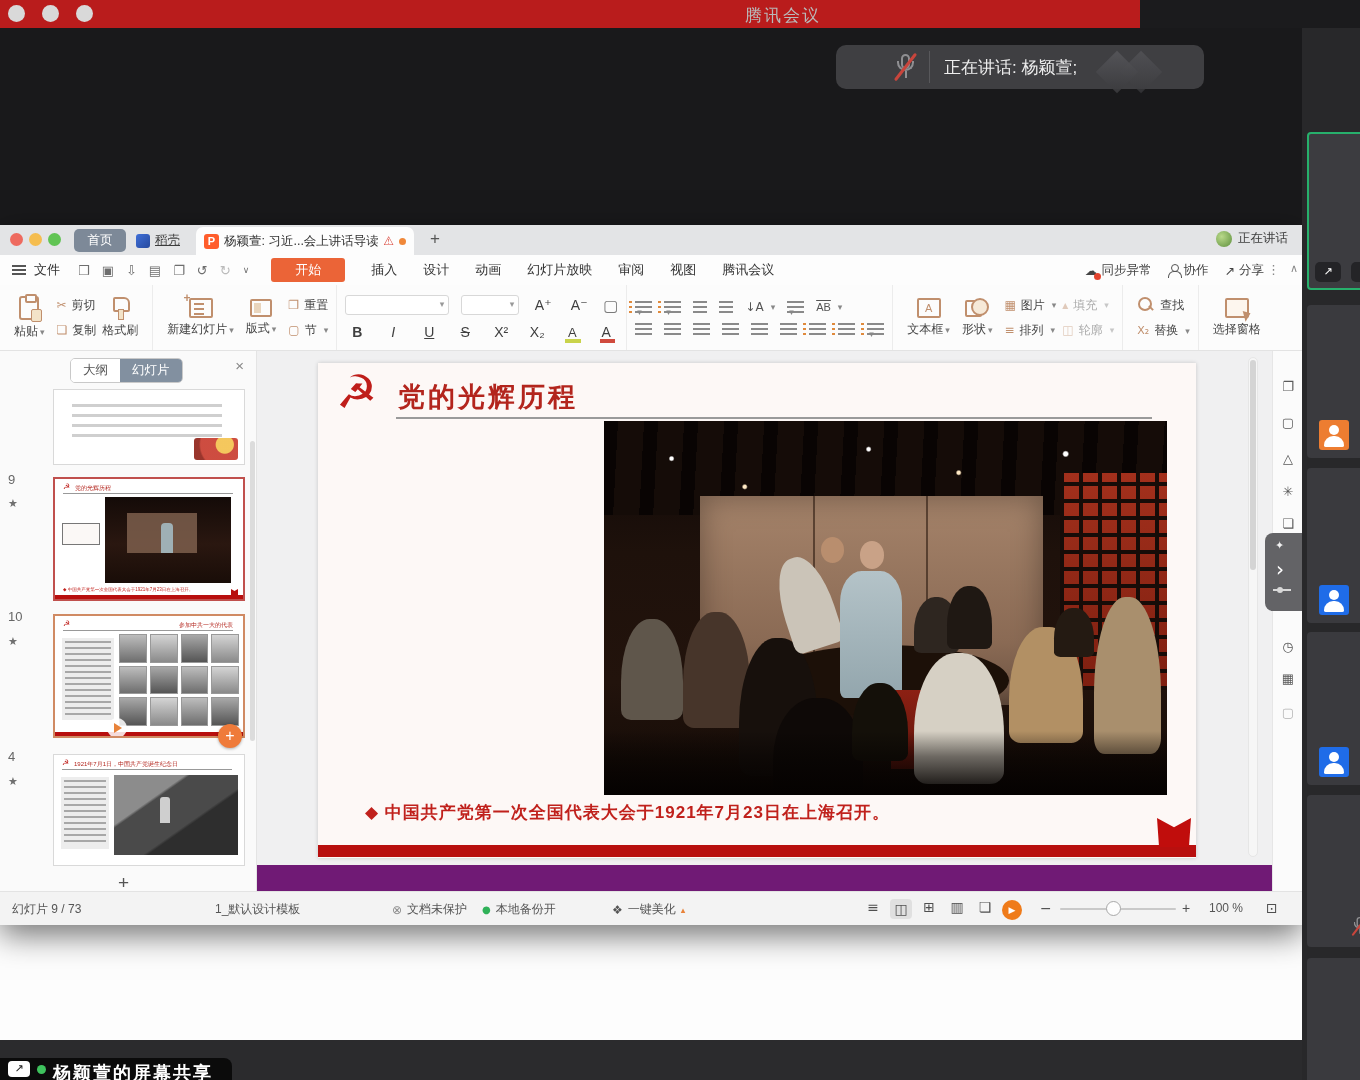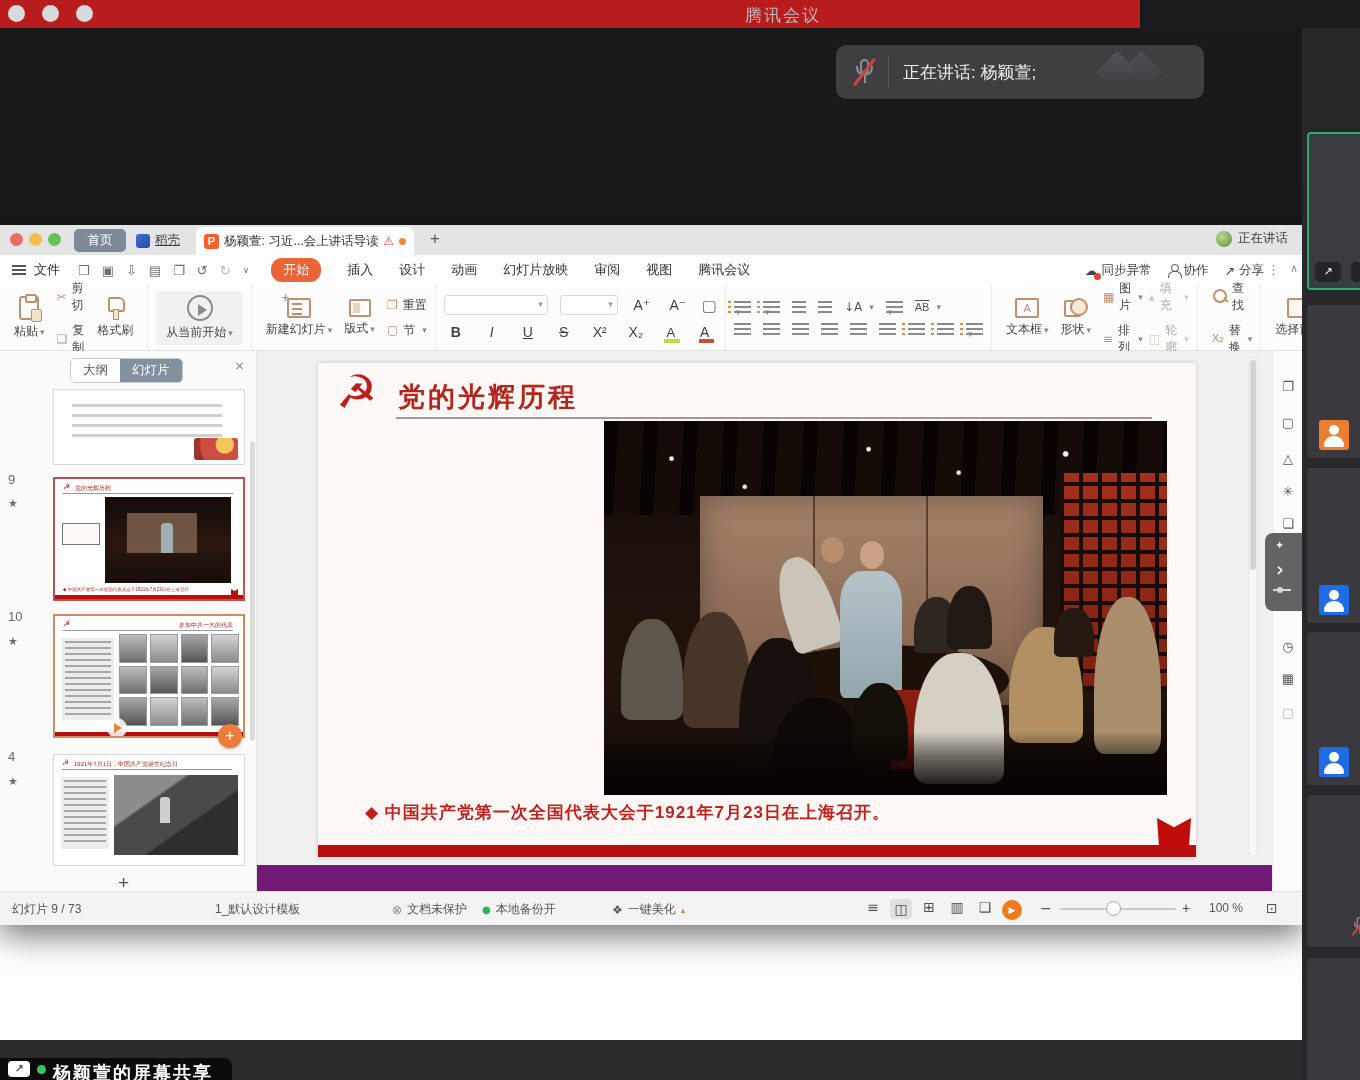--- a/index.html
+++ b/index.html
@@ -11,21 +11,21 @@
   #mac-titlebar { position:absolute; left:0; top:0; width:1140px; height:28px; background:#b91c1c; z-index:60; }
   .mac-dot { position:absolute; top:5px; width:17px; height:17px; border-radius:50%; background:#d9d9d9; }
   #mac-title { position:absolute; left:745px; top:4px; font-size:17px; color:#b9b9b9; letter-spacing:2px; }
 
   
   #dark-top { position:absolute; left:0; top:28px; width:1360px; height:197px; background:#19191b; }
   #bottom-white { position:absolute; left:0; top:925px; width:1302px; height:115px; background:#fdfdfd; }
   #bottom-dark { position:absolute; left:0; top:1040px; width:1360px; height:40px; background:#2b2b2d; }
 
   
-  #toast { position:absolute; left:836px; top:45px; width:368px; height:54px; background:#3f3f42; border-radius:10px; z-index:40; display:flex; align-items:center; }
+  #toast { position:absolute; left:836px; top:45px; width:368px; height:44px; background:#3f3f42; border-radius:10px; z-index:40; display:flex; align-items:center;padding-left:41px; }
   .toast-mic { position:relative; width:22px; height:30px; margin-left:18px; }
   .mic-body { position:absolute; left:6px; top:2px; width:9px; height:15px; border:2px solid #8f8f92; border-radius:6px; }
   .mic-arc { position:absolute; left:2px; top:9px; width:17px; height:10px; border:2px solid #8f8f92; border-top:none; border-radius:0 0 12px 12px; }
   .mic-stem { position:absolute; left:10px; top:19px; width:2px; height:7px; background:#8f8f92; }
   .mic-slash { position:absolute; left:9px; top:-2px; width:3px; height:34px; background:#c8453c; transform:rotate(38deg); border-radius:2px; }
   .toast-div { width:1px; height:32px; background:#58585b; margin:0 14px 0 12px; }
   #toast-label { color:#ededed; font-size:17px; }
   .wm { position:absolute; top:12px; width:30px; height:30px; background:linear-gradient(135deg,#56565a,#3a3a3d); transform:rotate(45deg); opacity:.9; }
   .wm1 { right:72px; } .wm2 { right:48px; opacity:.7; }
 
@@ -47,21 +47,21 @@
   #tab-new { position:absolute; left:430px; top:4px; font-size:17px; color:#555; }
   #account { position:absolute; right:14px; top:5px; display:flex; align-items:center; gap:6px; font-size:12.5px; color:#3d3d3d; }
   .acct-av { width:16px; height:16px; border-radius:50%; background:radial-gradient(circle at 35% 35%, #b9d98a, #5d8f3c); }
 
   
   #menubar { position:absolute; left:0; top:30px; width:100%; height:30px; background:#fdfdfd; display:flex; align-items:center; font-size:13px; color:#333; }
   .mb-burger { margin-left:12px; width:14px; height:10px; border-top:2px solid #555; border-bottom:2px solid #555; position:relative; }
   .mb-burger::after{ content:""; position:absolute; left:0; top:2px; width:100%; height:2px; background:#555; }
   #mb-file { margin-left:8px; }
   .qicons { display:flex; gap:12px; margin-left:18px; color:#6e6e6e; font-size:13px; align-items:center; }
-  #mb-start { margin-left:22px; background:#eb6437; color:#fff; border-radius:11px; padding:3px 12px; font-size:13px; }
+  #mb-start { margin-left:22px; background:#eb6437; color:#fff; border-radius:3px; padding:3px 24px; font-size:13px; }
   .mb-item { margin-left:26px; }
   #mb-right { position:absolute; right:38px; top:0; height:30px; display:flex; align-items:center; gap:16px; font-size:12.5px; color:#444; }
   .cloud-wrap { position:relative; }
   .cloud-badge { position:absolute; right:-3px; bottom:-2px; width:7px; height:7px; border-radius:50%; background:#e4442f; }
   .person-ic { position:relative; width:12px; height:12px; }
   .person-ic::before { content:""; position:absolute; left:3px; top:0; width:6px; height:6px; border:1.5px solid #555; border-radius:50%; }
   .person-ic::after { content:""; position:absolute; left:0; top:7px; width:12px; height:6px; border:1.5px solid #555; border-bottom:none; border-radius:6px 6px 0 0; }
   #mb-more { position:absolute; right:22px; top:7px; color:#888; }
   #mb-collapse { position:absolute; right:4px; top:7px; color:#888; font-size:11px; }
 
@@ -358,32 +358,26 @@
       <div class="rsmall-col">
         <span class="rsmall">
             <span class="gi tan">✂</span>
             <span>剪切</span>
           </span>
         <span class="rsmall">
             <span class="gi tan">❏</span>
             <span>复制</span>
           </span>
       </div>
-      <div class="rbtn-big" style="margin-left:7px">
+      <div class="rbtn-big" style="margin-left:0">
         <span class="ic-brush"></span>
         <span class="rlabel">格式刷</span>
       </div>
     </div>
 
-    <div class="rgroup">
-      <div class="rbtn-big hl-box">
-        <span class="ic-playcirc"></span>
-        <span class="rlabel cdn">从当前开始</span>
-      </div>
-    </div>
 
     <div class="rgroup">
       <div class="rbtn-big">
         <span class="ic-newslide"></span>
         <span class="rlabel cdn">新建幻灯片</span>
       </div>
       <div class="rbtn-big">
         <span class="ic-layout"></span>
         <span class="rlabel cdn">版式</span>
       </div>

